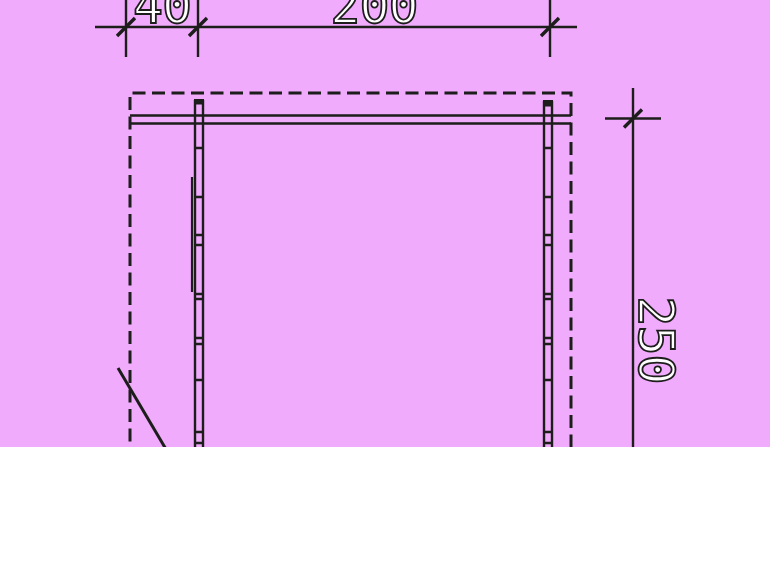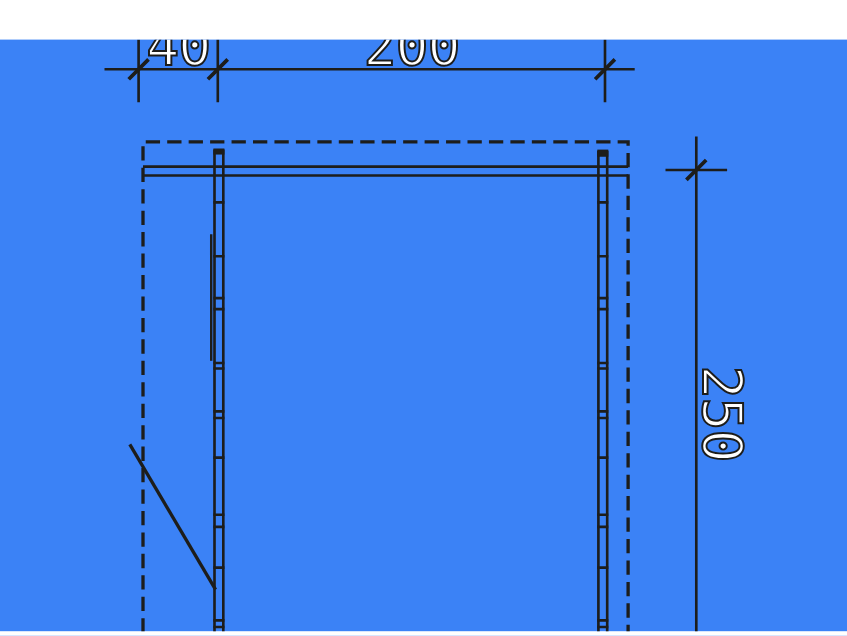--- a/index.html
+++ b/index.html
@@ -3,25 +3,24 @@
 <meta charset="utf-8">
 <style>
   html, body {
     margin: 0;
     padding: 0;
     background: #ffffff;
   }
   #canvas {
     position: relative;
     width: 770px;
-    height: 538px;
-    background: #3b82f6;
+    height: 447px;
+    background: #f0abfc;
     overflow: hidden;
     font-family: "DejaVu Sans Mono", monospace;
-    margin-top: 36px;
   }
   #plan-svg {
     position: absolute;
     inset: 0;
     display: block;
   }
   #plan-svg path, #plan-svg line {
     stroke: #1d1d1b;
     fill: none;
   }

